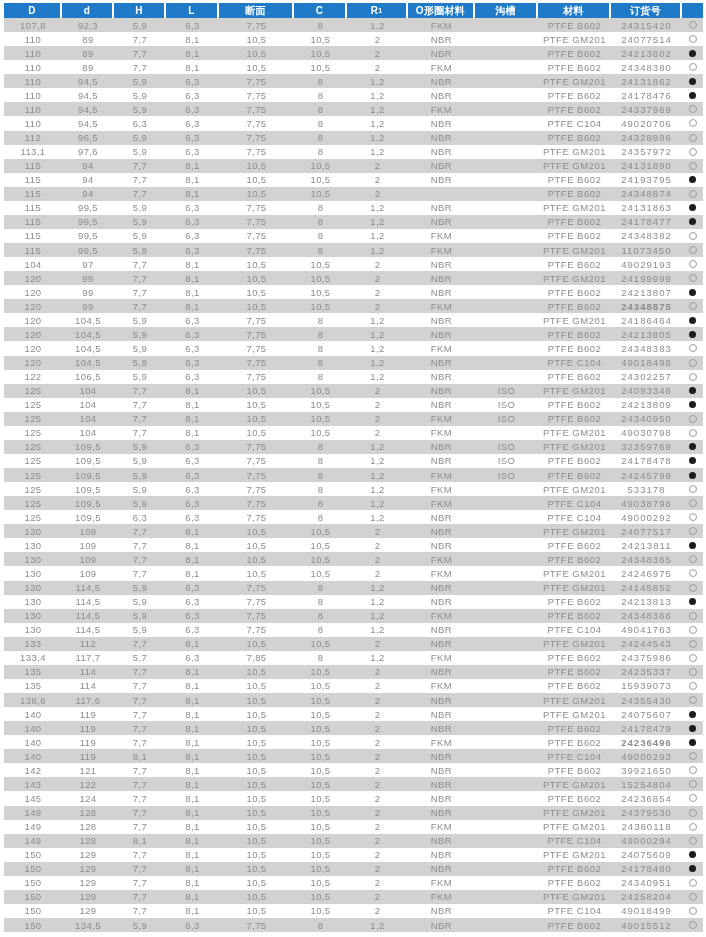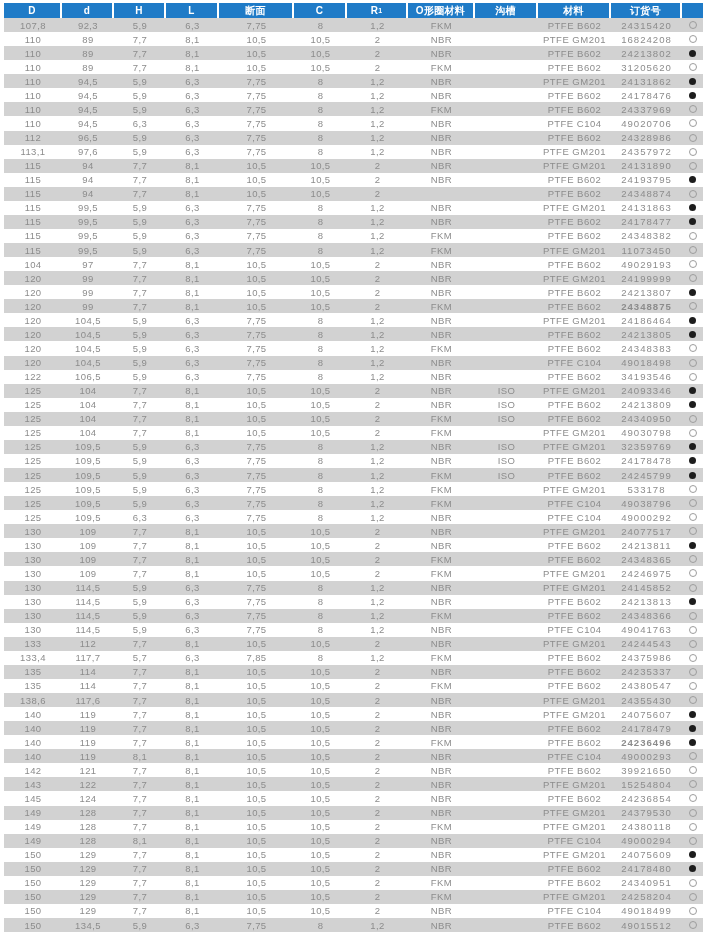--- a/index.html
+++ b/index.html
@@ -91,21 +91,21 @@
         <div class="cell c-D" style="width: 58px;">110</div>
         <div class="cell c-d" style="width: 52px;">89</div>
         <div class="cell c-H" style="width: 52px;">7,7</div>
         <div class="cell c-L" style="width: 53px;">8,1</div>
         <div class="cell c-section" style="width: 75px;">10,5</div>
         <div class="cell c-C" style="width: 53px;">10,5</div>
         <div class="cell c-R1" style="width: 61px;">2</div>
         <div class="cell c-oring" style="width: 67px;">NBR</div>
         <div class="cell c-groove" style="width: 63px;"></div>
         <div class="cell c-material" style="width: 73px;">PTFE GM201</div>
-        <div class="cell c-order" style="width: 71px;">16824208</div>
+        <div class="cell c-order" style="width: 71px;">24077514</div>
         <div class="cell c-marker" style="width: 21px;">
           <span class="dot hollow"></span>
         </div>
       </div>
       <div class="row">
         <div class="cell c-D" style="width: 58px;">110</div>
         <div class="cell c-d" style="width: 52px;">89</div>
         <div class="cell c-H" style="width: 52px;">7,7</div>
         <div class="cell c-L" style="width: 53px;">8,1</div>
         <div class="cell c-section" style="width: 75px;">10,5</div>
@@ -123,21 +123,21 @@
         <div class="cell c-D" style="width: 58px;">110</div>
         <div class="cell c-d" style="width: 52px;">89</div>
         <div class="cell c-H" style="width: 52px;">7,7</div>
         <div class="cell c-L" style="width: 53px;">8,1</div>
         <div class="cell c-section" style="width: 75px;">10,5</div>
         <div class="cell c-C" style="width: 53px;">10,5</div>
         <div class="cell c-R1" style="width: 61px;">2</div>
         <div class="cell c-oring" style="width: 67px;">FKM</div>
         <div class="cell c-groove" style="width: 63px;"></div>
         <div class="cell c-material" style="width: 73px;">PTFE B602</div>
-        <div class="cell c-order" style="width: 71px;">31205620</div>
+        <div class="cell c-order" style="width: 71px;">24348380</div>
         <div class="cell c-marker" style="width: 21px;">
           <span class="dot hollow"></span>
         </div>
       </div>
       <div class="row">
         <div class="cell c-D" style="width: 58px;">110</div>
         <div class="cell c-d" style="width: 52px;">94,5</div>
         <div class="cell c-H" style="width: 52px;">5,9</div>
         <div class="cell c-L" style="width: 53px;">6,3</div>
         <div class="cell c-section" style="width: 75px;">7,75</div>
@@ -475,21 +475,21 @@
         <div class="cell c-D" style="width: 58px;">122</div>
         <div class="cell c-d" style="width: 52px;">106,5</div>
         <div class="cell c-H" style="width: 52px;">5,9</div>
         <div class="cell c-L" style="width: 53px;">6,3</div>
         <div class="cell c-section" style="width: 75px;">7,75</div>
         <div class="cell c-C" style="width: 53px;">8</div>
         <div class="cell c-R1" style="width: 61px;">1,2</div>
         <div class="cell c-oring" style="width: 67px;">NBR</div>
         <div class="cell c-groove" style="width: 63px;"></div>
         <div class="cell c-material" style="width: 73px;">PTFE B602</div>
-        <div class="cell c-order" style="width: 71px;">34193546</div>
+        <div class="cell c-order" style="width: 71px;">24302257</div>
         <div class="cell c-marker" style="width: 21px;">
           <span class="dot hollow"></span>
         </div>
       </div>
       <div class="row">
         <div class="cell c-D" style="width: 58px;">125</div>
         <div class="cell c-d" style="width: 52px;">104</div>
         <div class="cell c-H" style="width: 52px;">7,7</div>
         <div class="cell c-L" style="width: 53px;">8,1</div>
         <div class="cell c-section" style="width: 75px;">10,5</div>
@@ -827,21 +827,21 @@
         <div class="cell c-D" style="width: 58px;">135</div>
         <div class="cell c-d" style="width: 52px;">114</div>
         <div class="cell c-H" style="width: 52px;">7,7</div>
         <div class="cell c-L" style="width: 53px;">8,1</div>
         <div class="cell c-section" style="width: 75px;">10,5</div>
         <div class="cell c-C" style="width: 53px;">10,5</div>
         <div class="cell c-R1" style="width: 61px;">2</div>
         <div class="cell c-oring" style="width: 67px;">FKM</div>
         <div class="cell c-groove" style="width: 63px;"></div>
         <div class="cell c-material" style="width: 73px;">PTFE B602</div>
-        <div class="cell c-order" style="width: 71px;">24380547</div>
+        <div class="cell c-order" style="width: 71px;">15939073</div>
         <div class="cell c-marker" style="width: 21px;">
           <span class="dot hollow"></span>
         </div>
       </div>
       <div class="row">
         <div class="cell c-D" style="width: 58px;">138,6</div>
         <div class="cell c-d" style="width: 52px;">117,6</div>
         <div class="cell c-H" style="width: 52px;">7,7</div>
         <div class="cell c-L" style="width: 53px;">8,1</div>
         <div class="cell c-section" style="width: 75px;">10,5</div>

